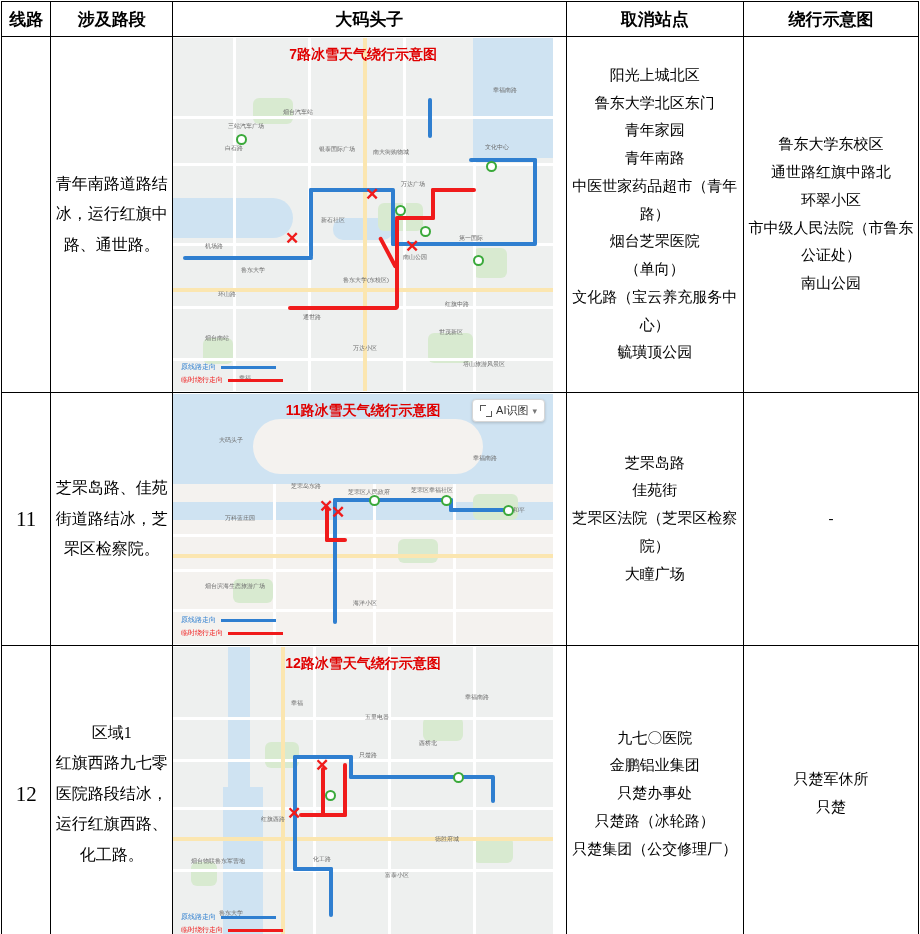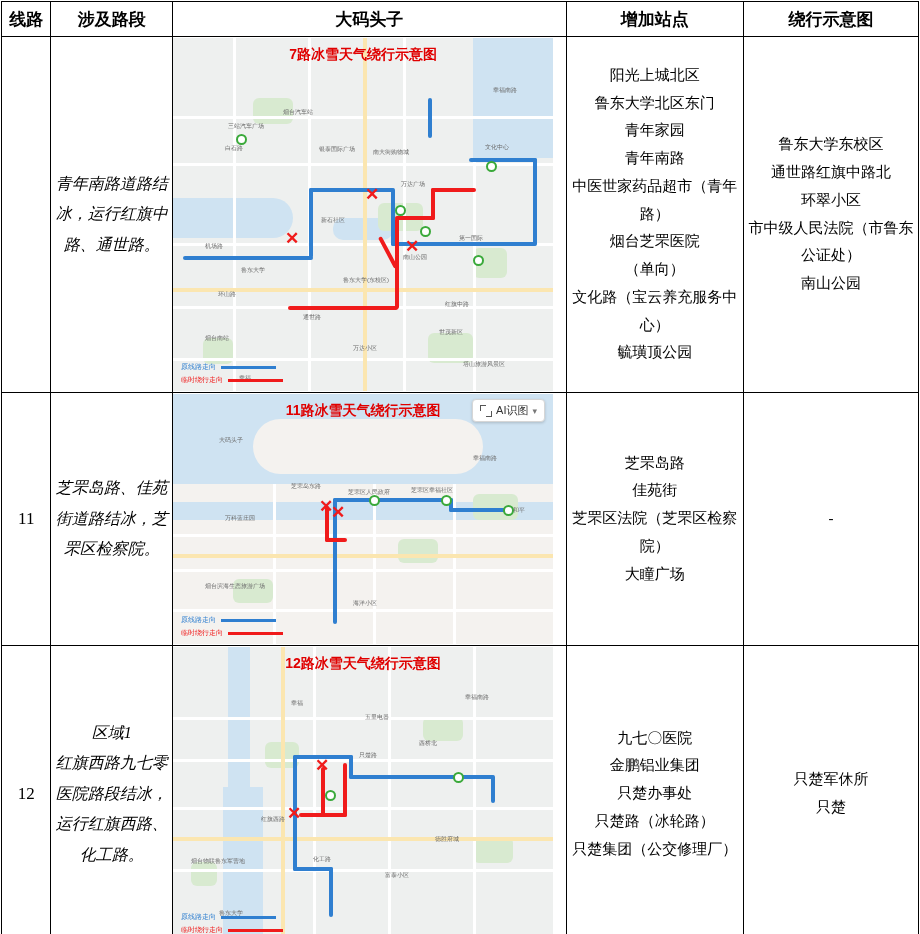--- a/index.html
+++ b/index.html
@@ -33,28 +33,27 @@
     font-weight: bold;
     font-family: Liberation Serif, serif;
   }
   .col-line   { width: 48px; }
   .col-roads  { width: 118px; }
   .col-map    { width: 382px; }
   .col-cancel { width: 172px; }
   .col-add    { width: 170px; }
 
   td.line-no {
-    font-size: 17px;
+    font-size: 21px;
   }
   td.roads {
     font-size: 16px;
     text-align: left;
     padding: 0 8px;
     line-height: 1.9;
-    font-style: italic;
   }
   td.stops {
     font-size: 15px;
     line-height: 1.85;
     padding: 4px 4px;
   }
   td.map-cell {
     padding: 0;
     height: 355px;
     position: relative;
@@ -201,21 +200,21 @@
       <col class="col-roads">
       <col class="col-map">
       <col class="col-cancel">
       <col class="col-add">
   </colgroup>
   <thead>
     <tr>
       <th>线路</th>
       <th>涉及路段</th>
       <th>大码头子</th>
-      <th>增加站点</th>
+      <th>取消站点</th>
       <th>绕行示意图</th>
     </tr>
   </thead>
   <tbody>
 
     <tr>
       <td class="line-no"></td>
       <td class="roads">青年南路道路结冰，运行红旗中路、通世路。</td>
       <td class="map-cell">
         <div class="map">

